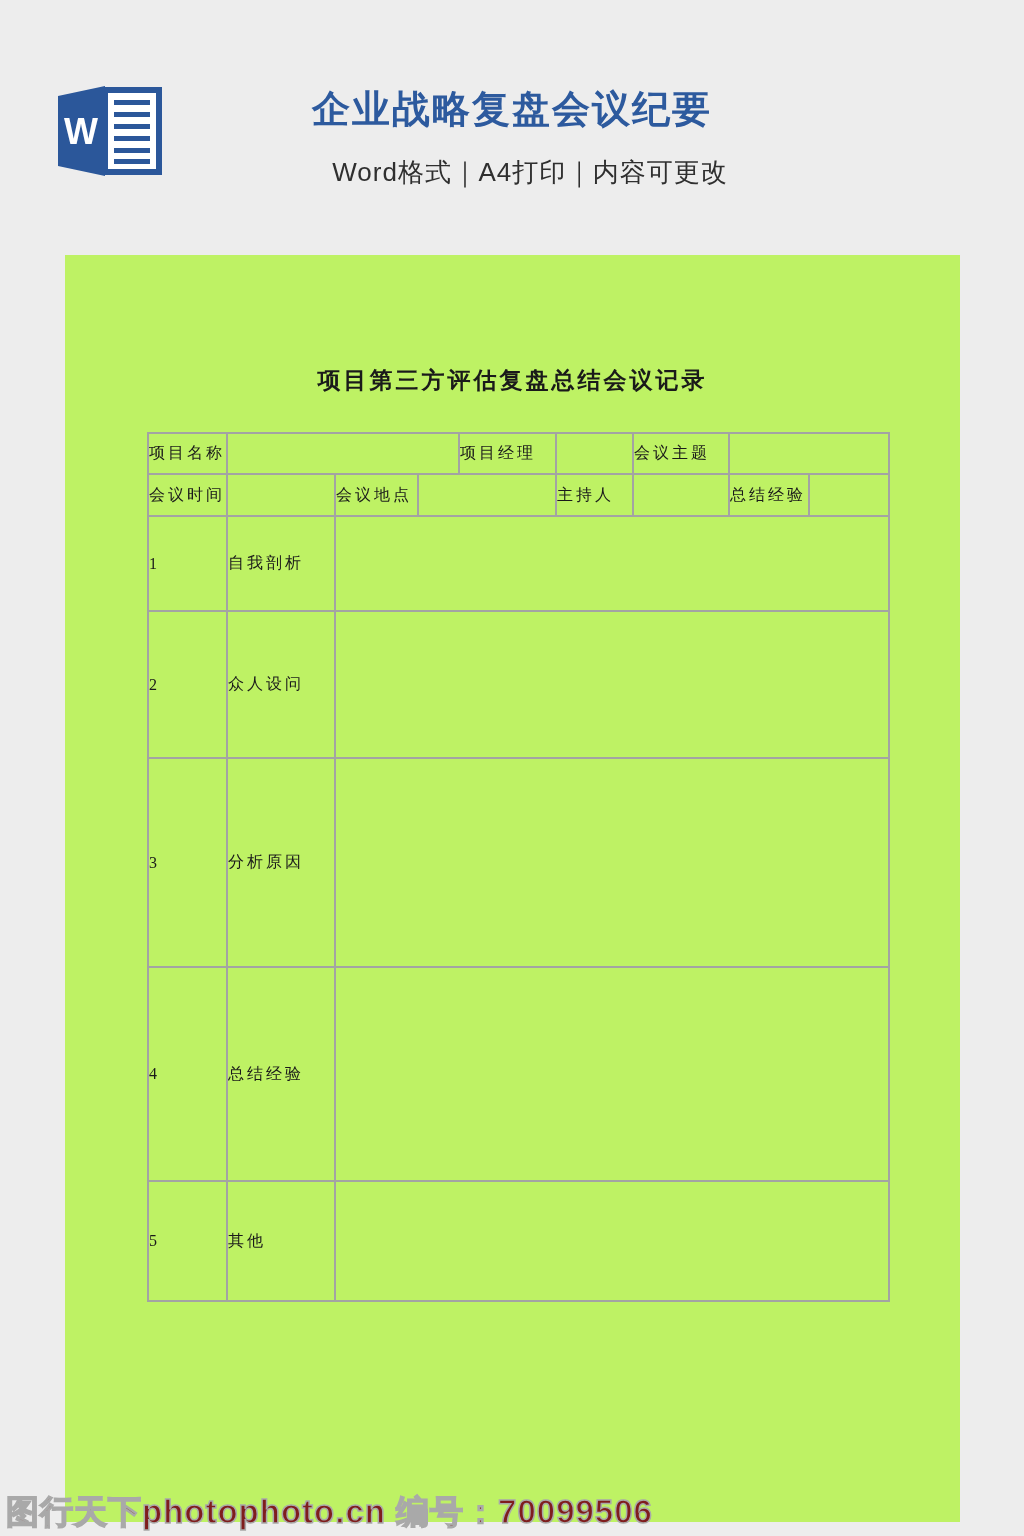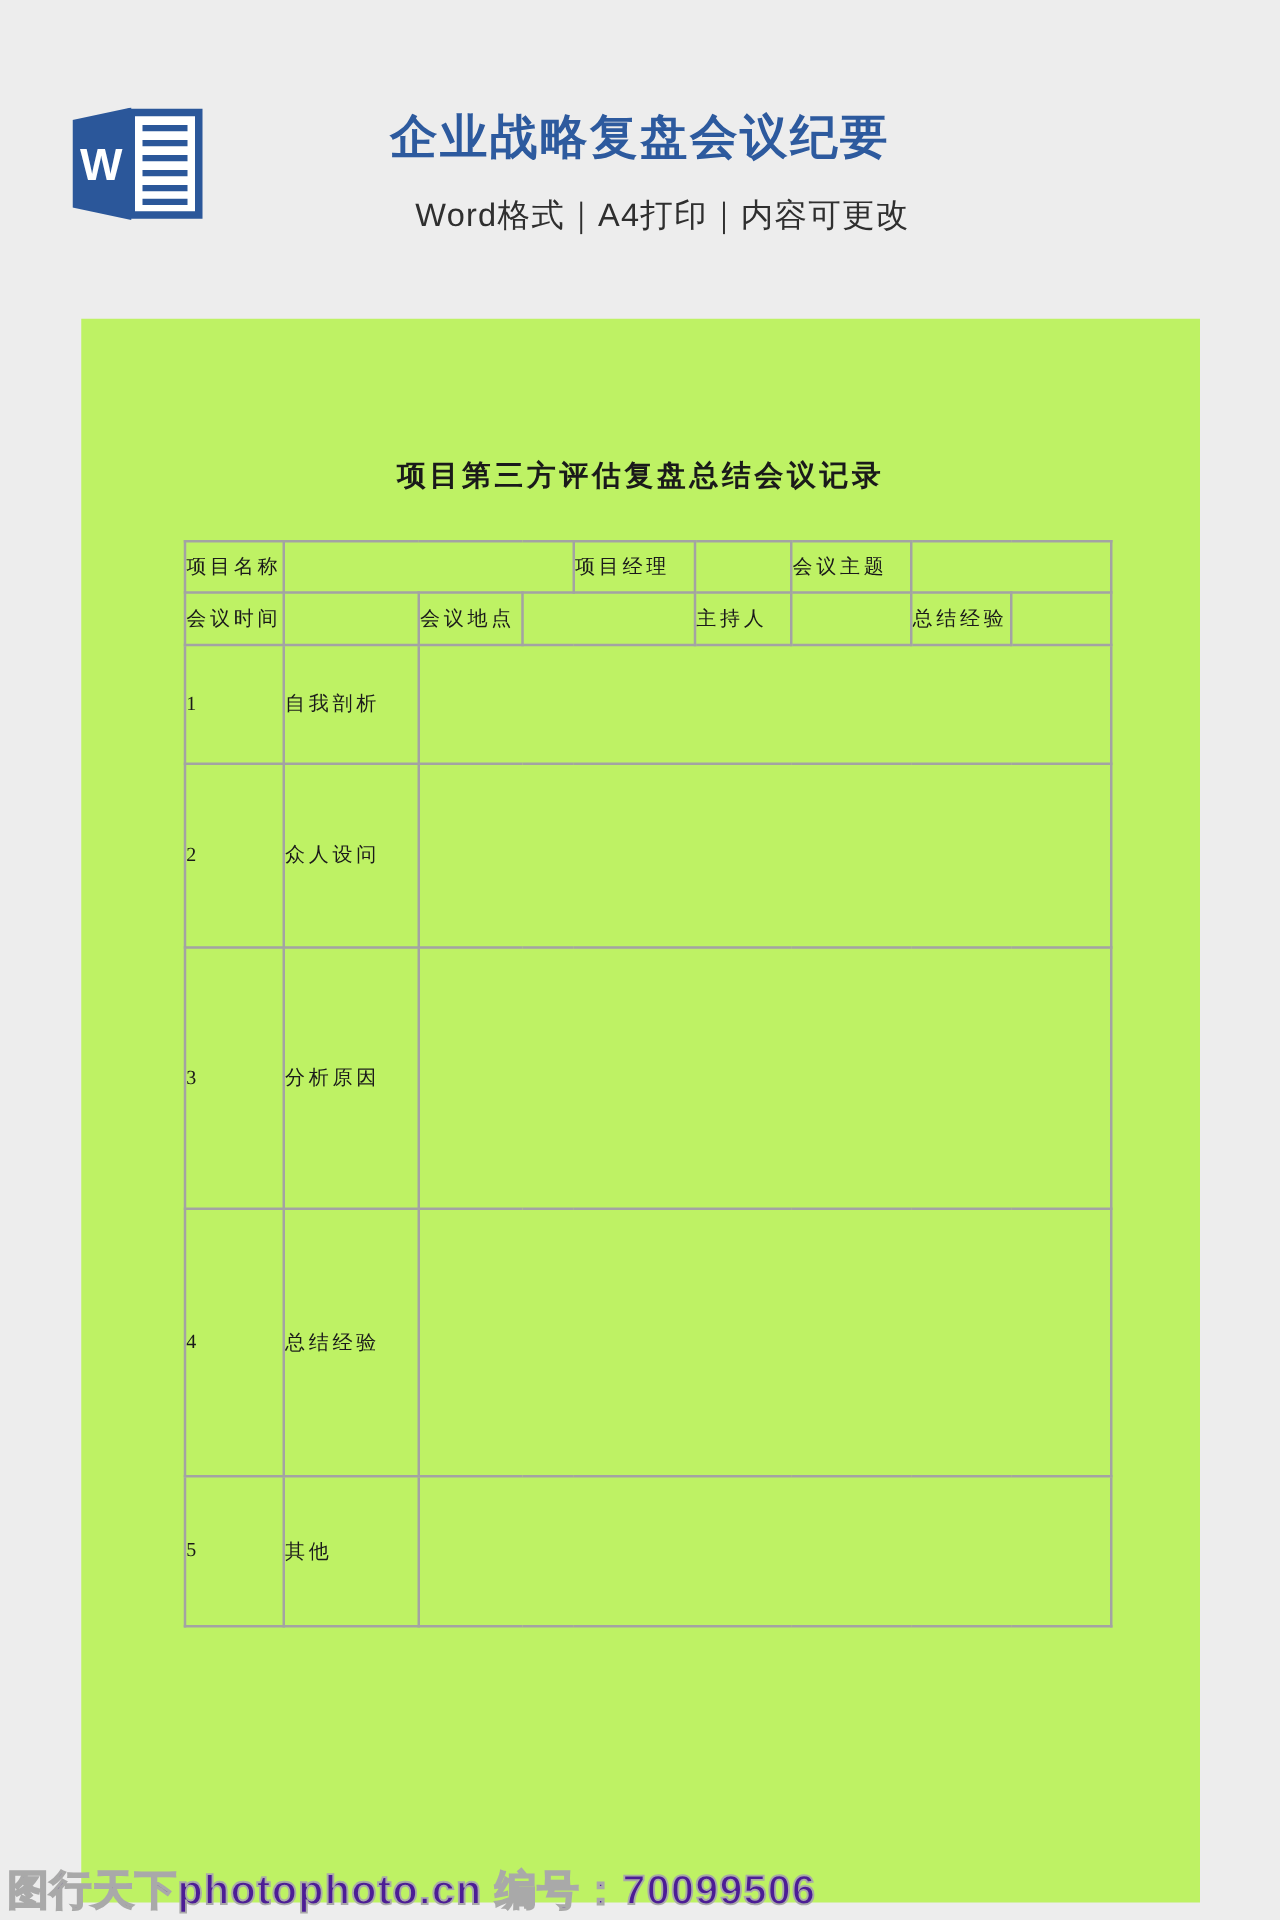--- a/index.html
+++ b/index.html
@@ -71,21 +71,21 @@
     font-size: 15px;
     color: #1a1a1a;
     line-height: 1.55;
     text-align: justify;
   }
 
   
   .watermark {
     position: absolute; left: 6px; top: 1490px;
     font-size: 33px; font-weight: bold;
-    color: #4c1d95;
+    color: #7f1d1d;
     -webkit-text-stroke: 1.5px #a9a9a9;
     letter-spacing: 1px;
     white-space: nowrap;
   }
 </style>
 </head>
 <body>
 
 <div class="header">
   <svg class="word-icon" viewBox="0 0 106 90" xmlns="http://www.w3.org/2000/svg">

